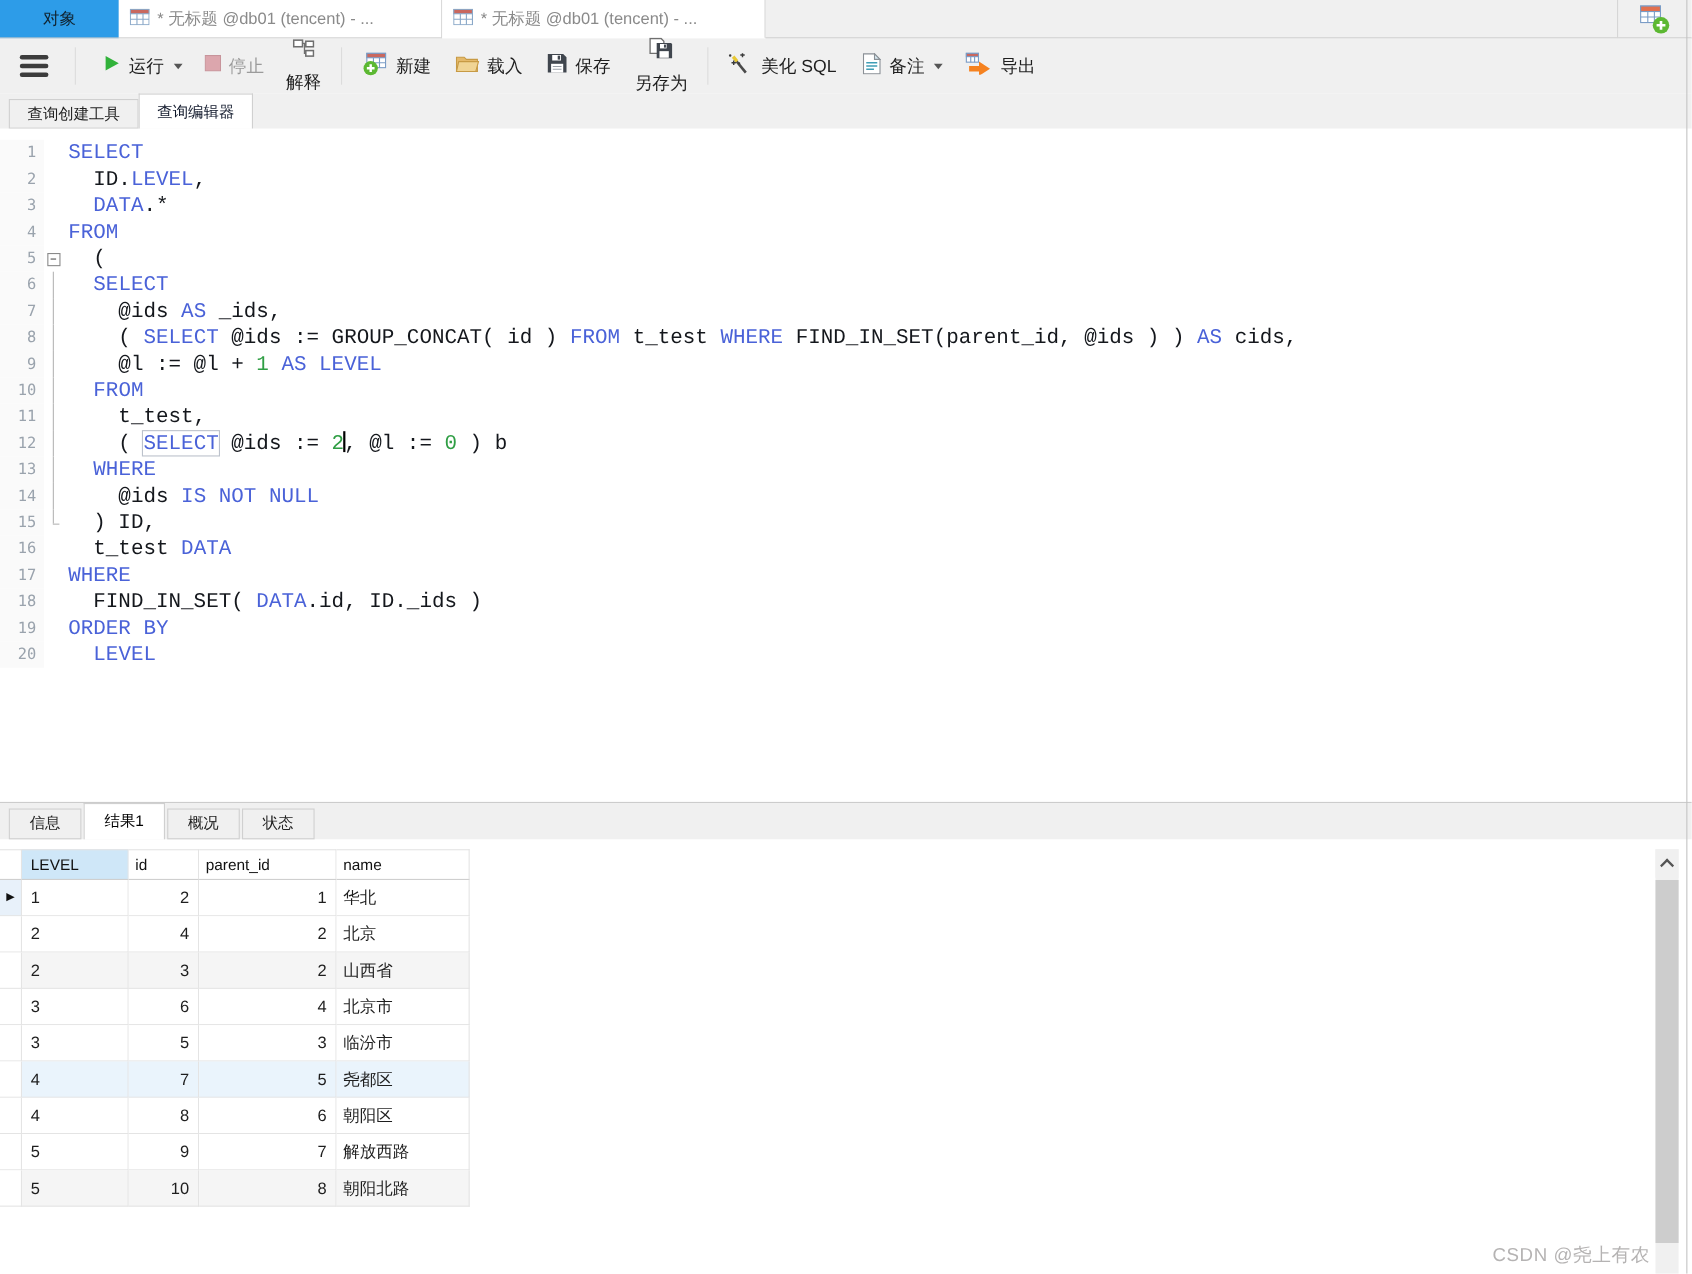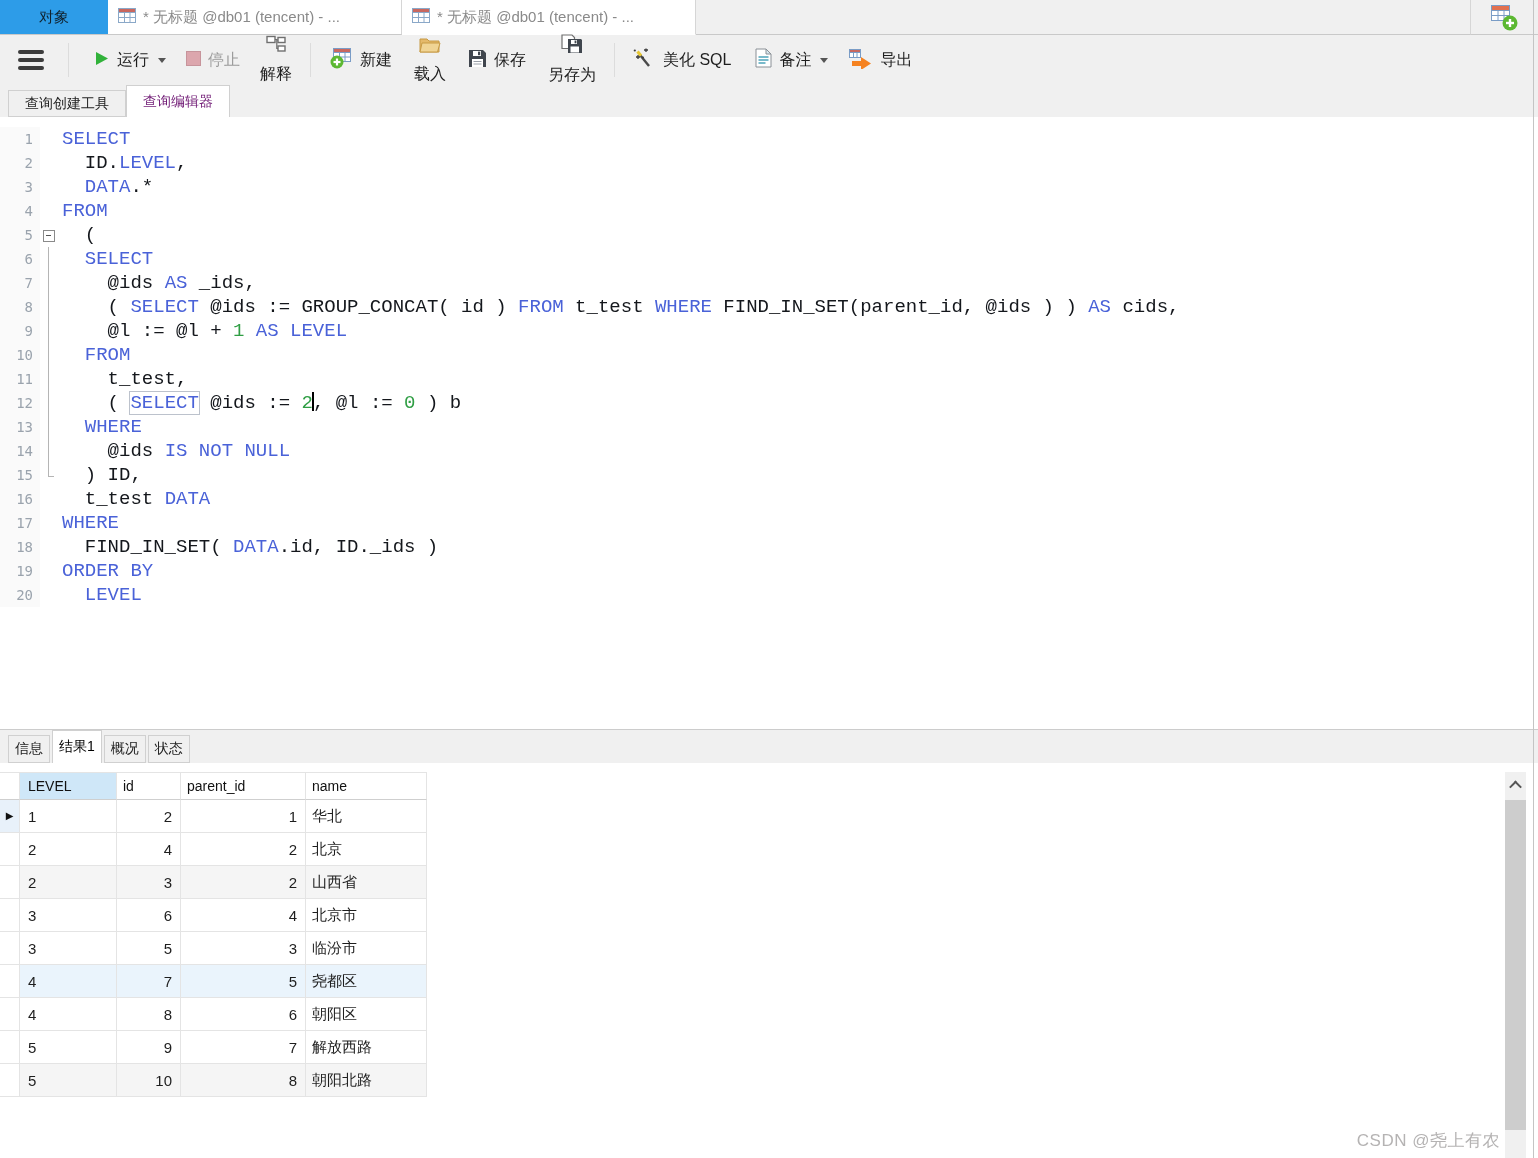--- a/index.html
+++ b/index.html
@@ -29,21 +29,21 @@
   .tb-label.disabled { color:#9b9b9b; }
   .tb-sep { width:1px; height:34px; background:#dcdcdc; margin:0 10px; }
   .hamburger { width:26px; display:flex; flex-direction:column; gap:4px; margin:0 14px 0 18px; cursor:pointer; }
   .hamburger span { display:block; height:4px; background:#3c3c3c; border-radius:2px; }
   .caret-down { width:0; height:0; border-left:4px solid transparent; border-right:4px solid transparent; border-top:5px solid #555; margin-left:2px; }
 
   
   #subtabs { position:absolute; top:85px; left:0; width:1538px; height:32px; background:#f0f0f0; display:flex; align-items:flex-end; padding-left:8px;text-align:center; }
   .subtab { font-size:14px; padding:0 16px; display:flex; align-items:center; cursor:pointer; }
   .subtab.inactive { height:27px; background:#f0f0f0; border:1px solid #d0d0d0; color:#222; }
-  .subtab.active { height:32px; background:#ffffff; border:1px solid #d0d0d0; border-bottom:none; color:#701a75; }
+  .subtab.active { height:32px; background:#ffffff; border:1px solid #d0d0d0; border-bottom:none; color:#0f172a; }
 
   
   #editor { position:absolute; top:117px; left:0; width:1538px; height:612px; background:#ffffff; padding-top:10px; overflow:hidden; }
   .code-line { display:flex; height:24px; line-height:24px; }
   .lnum { width:40px; text-align:right; padding-right:7px; font-family:"DejaVu Sans Mono", monospace; font-size:14px; color:#9aa3ad; background:#fafafa; flex:none; }
   .fold { width:18px; position:relative; flex:none; }
   .fold.box::after { content:""; position:absolute; left:3px; top:7px; width:10px; height:10px; border:1px solid #8a8a8a; background:#fff; }
   .fold.box::before { content:""; position:absolute; left:6px; top:12px; width:5px; height:1px; background:#555; z-index:1; }
   .fold.vline::before { content:""; position:absolute; left:8px; top:0; bottom:0; width:1px; background:#b5b5b5; }
   .fold.corner::before { content:""; position:absolute; left:8px; top:0; height:13px; width:1px; background:#b5b5b5; }
@@ -51,21 +51,21 @@
   .codetext { white-space:pre; font-family:Liberation Mono, monospace; font-size:19px; letter-spacing:0; padding-left:4px; }
   .codetext .k  { color:#4a62d8; }
   .codetext .p  { color:#14171c; }
   .codetext .n  { color:#2f9e44; }
   .codetext .kb { color:#4a62d8; outline:1px solid #bcc2cc; }
   .caret-i { display:inline-block; width:2px; height:19px; background:#000; vertical-align:-3px; margin:0 -1px; }
 
   
   #results { position:absolute; top:729px; left:0; width:1538px; height:429px; background:#ffffff; border-top:1px solid #cccccc; }
   #results-tabs { height:33px; background:#f0f0f0; display:flex; align-items:flex-end; padding-left:8px; }
-  .rtab { font-size:14px; padding:0 6px; display:flex; align-items:center; cursor:pointer; }
+  .rtab { font-size:14px; padding:0 18px; display:flex; align-items:center; cursor:pointer; }
   .rtab.inactive { height:28px; background:#f0f0f0; border:1px solid #d0d0d0; color:#222; margin-right:2px; }
   .rtab.active { height:33px; background:#ffffff; border:1px solid #d0d0d0; border-bottom:none; color:#000; margin-right:2px; }
 
   #grid { position:absolute; top:42px; left:0; }
   .grid-row { display:flex; height:33px; }
   .grid-row.header { height:28px; }
   .gcell { border-right:1px solid #e4e4e4; border-bottom:1px solid #e4e4e4; display:flex; align-items:center; font-size:15px; background:#fff; overflow:hidden; }
   .grid-row.header .gcell { border-bottom:1px solid #cfcfcf; border-top:1px solid #e4e4e4; font-size:14px; color:#111; }
   .col-sel   { width:20px; justify-content:center; }
   .col-level { width:97px;  padding-left:8px; }
@@ -192,21 +192,21 @@
         <line x1="16" y1="5.5" x2="16" y2="14.5" stroke="#7a9cc6"></line>
         <line x1="4.5" y1="10" x2="21.5" y2="10" stroke="#7a9cc6"></line>
         <circle cx="8" cy="15" r="6.5" fill="#5cb832"></circle>
         <line x1="4.5" y1="15" x2="11.5" y2="15" stroke="#ffffff" stroke-width="2.2"></line>
         <line x1="8" y1="11.5" x2="8" y2="18.5" stroke="#ffffff" stroke-width="2.2"></line>
       </svg>
     </span>
     <span class="tb-label">新建</span>
   </div>
 
-  <div class="tb-item" style="margin-left:6px;flex-direction:column;">
+  <div class="tb-item" style="margin-left:6px;">
     <span class="gicon">
       <svg width="22" height="17" viewBox="0 0 22 17">
         <path d="M1 3 h7 l2 2 h10 v11 H1 z" fill="#e4b96a" stroke="#c79a44"></path>
         <path d="M3 7 h18 l-2.5 9 H1 z" fill="#f0d494" stroke="#c79a44"></path>
       </svg>
     </span>
     <span class="tb-label">载入</span>
   </div>
 
   <div class="tb-item" style="margin-left:6px;">

